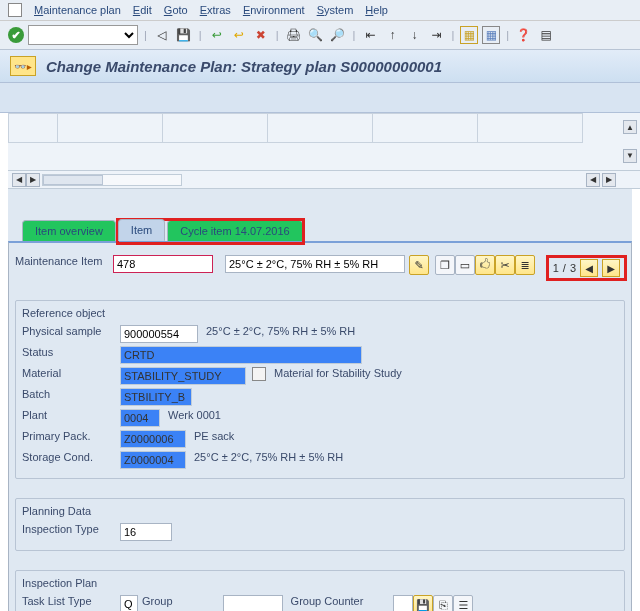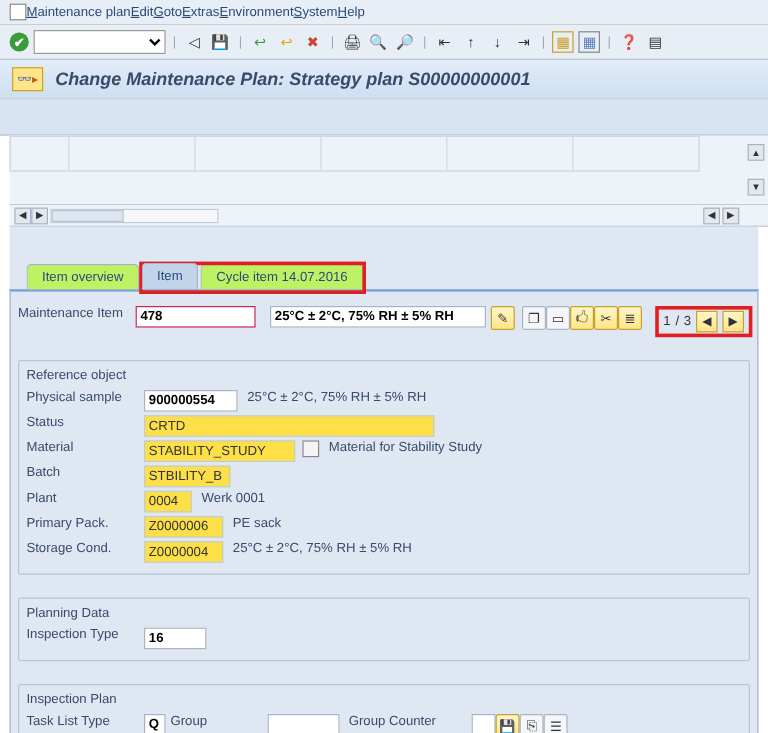--- a/index.html
+++ b/index.html
@@ -11,20 +11,21 @@
     color: #333;
     width: 640px;
     height: 611px;
     overflow: hidden;
   }
   .menubar {
     background: #e8eef5;
     padding: 3px 8px;
     display: flex;
     align-items: center;
+    gap: 12px;
     border-bottom: 1px solid #ccc;
   }
   .menuitem {
     color: #2a4a7c;
     cursor: pointer;
     position: relative;
   }
   .menuitem::first-letter { text-decoration: underline; }
   .menu-icon {
     width: 14px; height: 14px;
@@ -184,21 +185,21 @@
     padding-top:30px;
   }
   .tabstrip {
     display:flex;
     align-items:flex-end;
     margin-left:14px;
     gap:0;
   }
   .tab {
     padding:4px 12px;
-    background:#bef264;
+    background:#22c55e;
     border:1px solid #a8b4c4;
     border-bottom:none;
     border-radius:4px 4px 0 0;
     margin-right:2px;
     cursor:pointer;
     color:#2a4a7c;
   }
   .tab.active {
     background:#c2d4ea;
     font-weight:normal;
@@ -232,24 +233,23 @@
     color:#3a4a6b;
     padding-left:2px;
   }
   .input {
     background:#fff;
     border:1px solid #a8b4c4;
     height:18px;
     padding:1px 3px;
     font-size:11px;
     font-family:inherit;
-    font-weight:bold;
   }
   .ro {
-    background:#fde047;
+    background:#3b82f6;
     border:1px solid #c0ccd8;
     height:18px;
     padding:1px 3px;
     font-size:11px;
     display:inline-flex;
     align-items:center;
   }
   .group {
     border:1px solid #b8c4d4;
     border-radius:2px;

